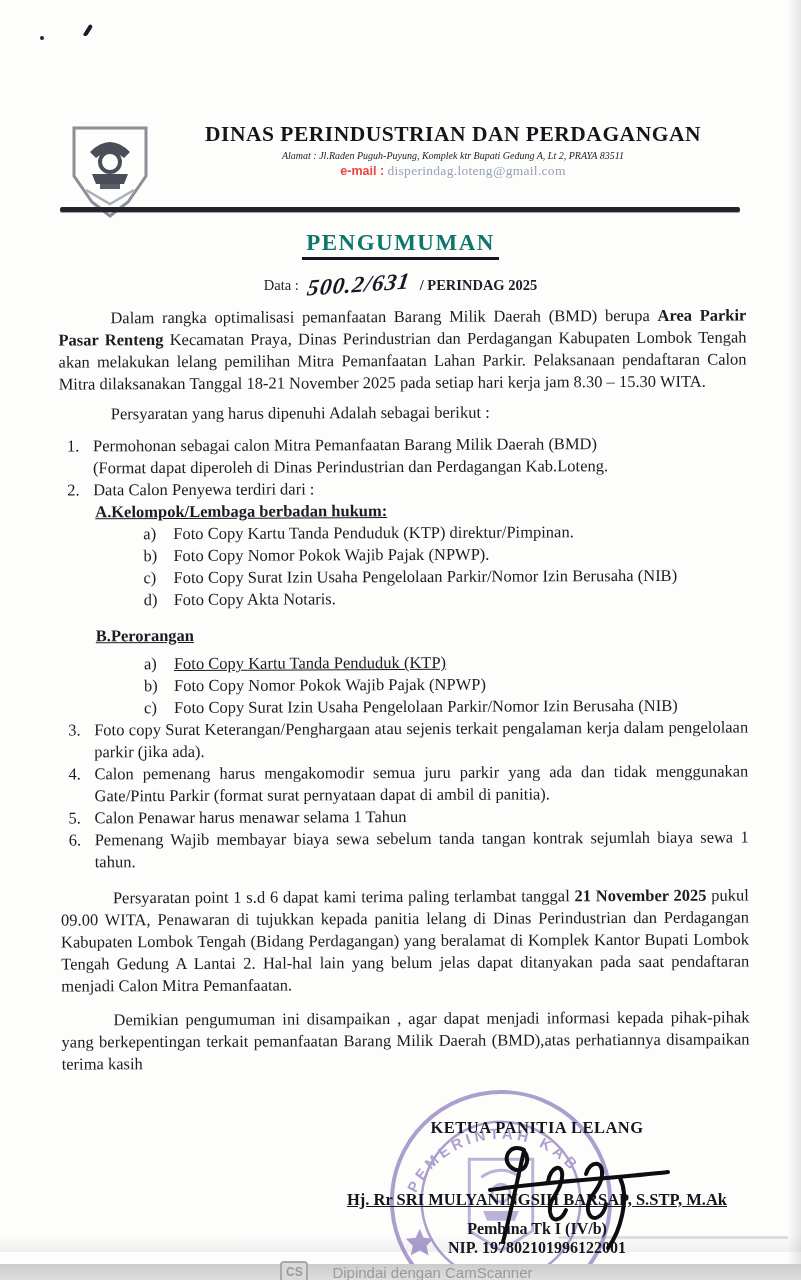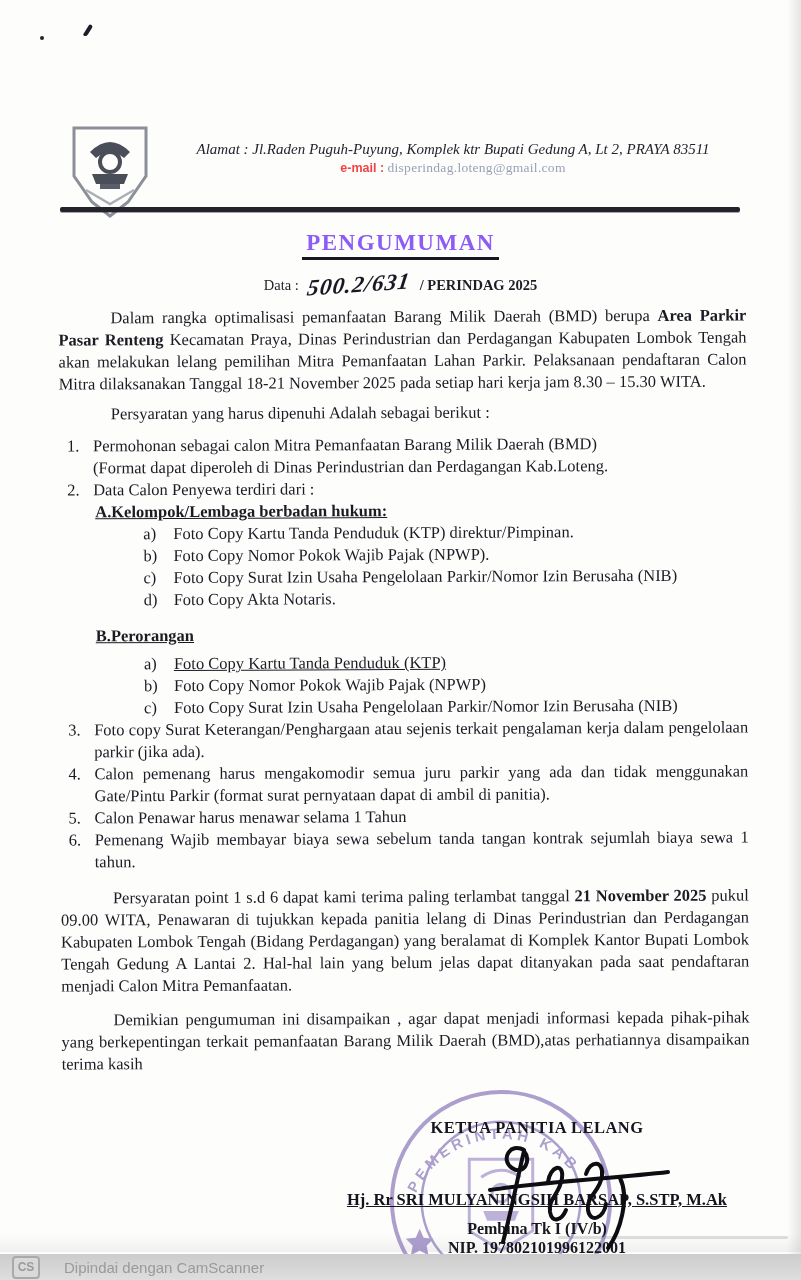--- a/index.html
+++ b/index.html
@@ -17,30 +17,30 @@
   .smudge{position:absolute;left:558px;top:1236px;width:230px;height:3px;background:rgba(130,130,135,.25);border-radius:2px;}
 
   .ink-dot{position:absolute;left:40px;top:36px;width:4px;height:4px;background:#23232e;border-radius:50%;}
   .ink-stroke{position:absolute;left:86px;top:24px;width:4px;height:13px;background:#1c1c2a;transform:rotate(32deg);border-radius:2px 2px 3px 1px;}
 
   
   .header{position:absolute;left:0;top:122px;width:801px;}
   .logo{position:absolute;left:66px;top:2px;width:88px;height:96px;}
   .header-text{margin-left:150px;margin-right:45px;text-align:center;}
   .agency{font-weight:bold;font-size:21.5px;letter-spacing:.5px;color:#14141c;}
-  .address{font-style:italic;font-size:15px;margin-top:19px;color:#23232e;}
+  .address{font-style:italic;font-size:10px;margin-top:3px;color:#23232e;}
   .email-line{font-size:13.5px;margin-top:2px;}
   .email-label{font-weight:bold;font-family:"Liberation Sans",sans-serif;font-size:12.5px;color:#ef4444;}
   .email-value{color:#98a2b6;letter-spacing:.3px;text-align:center;}
   .rule{position:absolute;left:60px;top:207px;width:680px;height:5px;background:#23232c;border-radius:2px;box-shadow:0 1px 0 rgba(35,35,44,.4);}
 
   
   .title-wrap{position:absolute;left:0;top:230px;width:801px;text-align:center;}
   .doc-title{display:inline-block;font-weight:bold;font-size:23px;letter-spacing:1.5px;
-    border-bottom:3px solid #17171f;padding:0 4px 1px 4px;color:#8b5cf6;}
+    border-bottom:3px solid #17171f;padding:0 4px 1px 4px;color:#0f766e;}
   .nomor-line{position:absolute;left:0;top:272px;width:801px;text-align:center;font-size:14.5px;color:#1d1d27;}
   .nomor-label{vertical-align:middle;}
   .nomor-hand{display:inline-block;font-size:23px;font-style:italic;font-weight:bold;
     transform:skewX(-12deg) rotate(-4deg);color:#181824;margin:0 6px;vertical-align:middle;letter-spacing:1px;}
   .nomor-suffix{font-weight:bold;vertical-align:middle;}
 
   
   .doc{position:absolute;left:60px;top:306px;width:688px;font-size:16.5px;line-height:22px;
     transform:rotate(-0.25deg);color:#1b1b24;}
   .para{text-align:justify;text-indent:52px;}
@@ -61,23 +61,23 @@
   .sig-title{font-size:16.5px;font-weight:bold;letter-spacing:.5px;margin-top:10px;color:#15151f;}
   .sig-space{height:52px;}
   .sig-name{font-size:16.5px;font-weight:bold;text-decoration:underline;color:#14141e;}
   .sig-rank{font-size:16px;font-weight:bold;margin-top:10px;color:#17171f;}
   .sig-nip{font-size:16px;font-weight:bold;margin-top:1px;color:#17171f;}
 
   .stamp{position:absolute;left:382px;top:1082px;width:238px;height:238px;opacity:.55;}
   .signature-svg{position:absolute;left:468px;top:1136px;width:215px;height:118px;}
 
   
-  .footer{position:absolute;left:0;bottom:0;width:801px;height:26px;
+  .footer{position:absolute;left:0;bottom:0;width:801px;height:16px;
     background:linear-gradient(#cccccc,#dedede);z-index:10;
-    font-family:"Liberation Sans",sans-serif;display:flex;align-items:center;}
+    font-family:"Liberation Sans",sans-serif;display:flex;align-items:center;justify-content:center;}
   .cs-badge{margin-left:12px;width:24px;height:19px;border:2px solid #a9a9a9;border-radius:4px;
     color:#9a9a9a;font-weight:bold;font-size:12px;display:flex;align-items:center;justify-content:center;background:#d9d9d9;}
   .footer-text{margin-left:24px;color:#9a9a9a;font-size:15px;}
 </style>
 </head>
 <body>
 
 <div class="edge-right"></div>
 <div class="edge-bottom"></div>
 <div class="smudge"></div>
@@ -87,20 +87,21 @@
 <div class="header">
   <svg class="logo" viewBox="0 0 88 96">
     <path d="M8 4 L80 4 L80 52 L62 78 L44 92 L26 78 L8 52 Z" fill="none" stroke="#8b8f98" stroke-width="3"></path>
     <path d="M20 66 L44 80 L68 66" fill="none" stroke="#aab0b8" stroke-width="2.5"></path>
     <path d="M24 28 Q44 8 64 28 L58 34 Q44 22 30 34 Z" fill="#4a4e58"></path>
     <circle cx="44" cy="38" r="10" fill="none" stroke="#4a4e58" stroke-width="4"></circle>
     <path d="M26 50 L62 50 L58 60 L30 60 Z" fill="#4a4e58"></path>
     <rect x="34" y="60" width="20" height="5" fill="#5a5e68"></rect>
   </svg>
   <div class="header-text">
+    <div class="agency">DINAS  PERINDUSTRIAN DAN PERDAGANGAN</div>
     <div class="address">Alamat :  Jl.Raden Puguh-Puyung, Komplek ktr Bupati Gedung A, Lt 2, PRAYA 83511</div>
     <div class="email-line">
       <span class="email-label">e-mail :</span>
       <span class="email-value">disperindag.loteng@gmail.com</span>
     </div>
   </div>
 </div>
 <div class="rule"></div>
 
 <div class="title-wrap">

